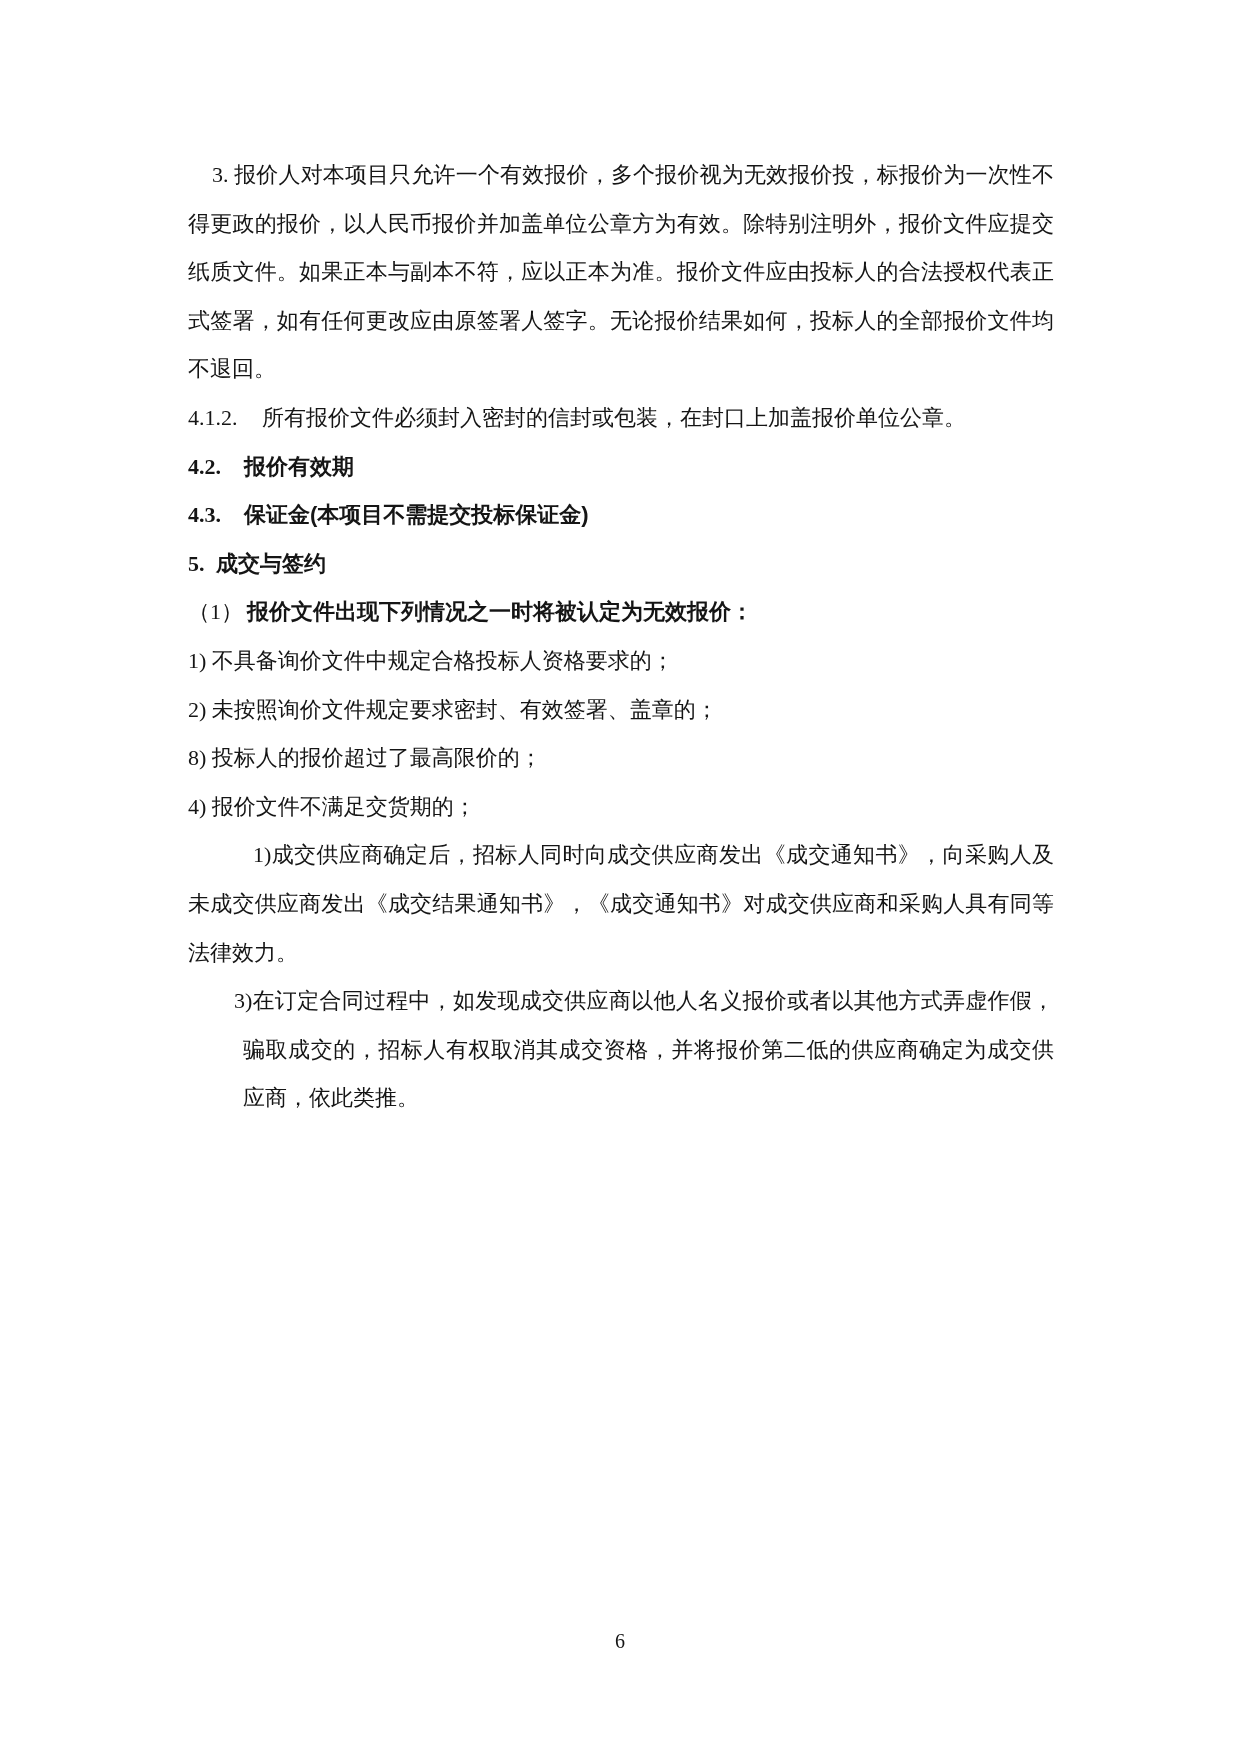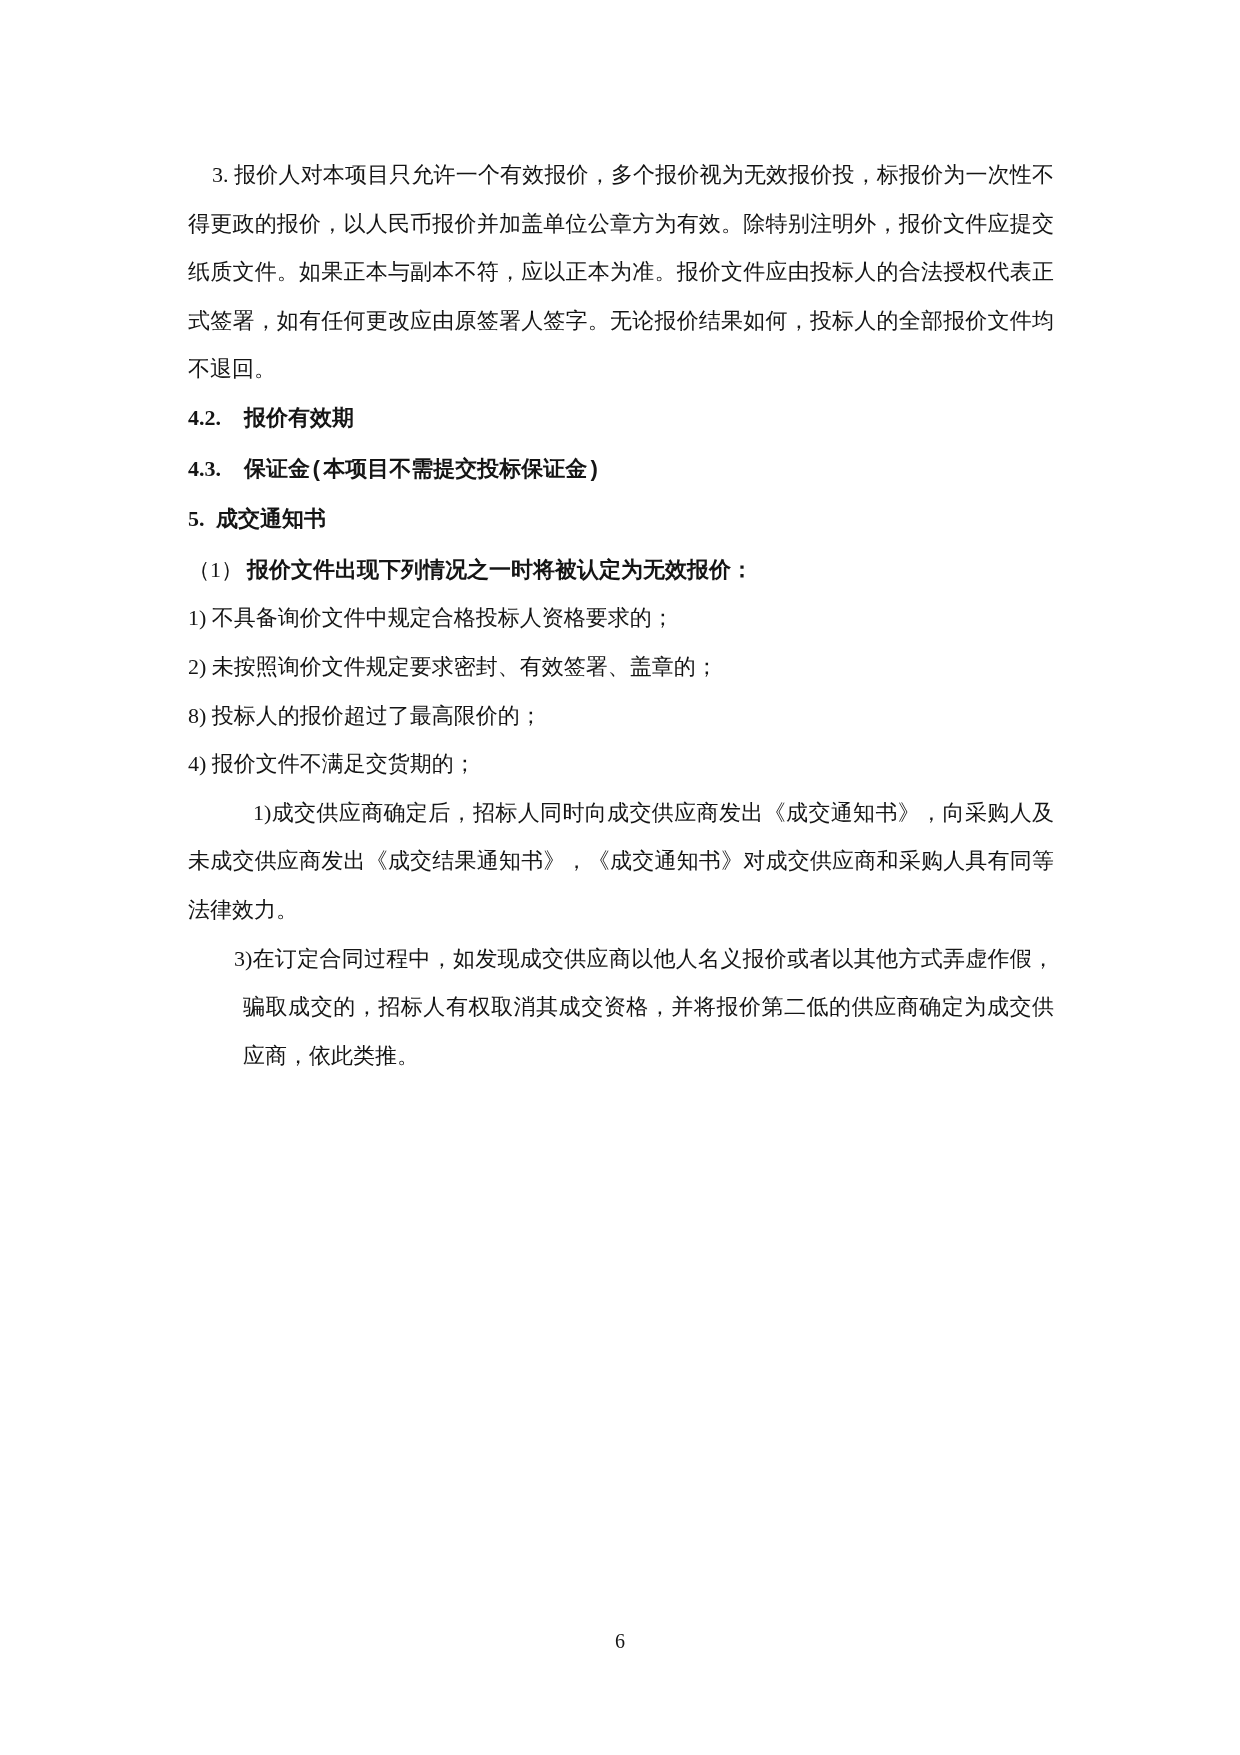--- a/index.html
+++ b/index.html
@@ -21,21 +21,21 @@
   .para3 { text-indent:24px; }
   
   .para-ind { text-indent:44px; }
   
   .hang { padding-left:74px; text-indent:-74px; }
   .hang .num { display:inline-block; width:74px; text-indent:0; }
   
   .heading { font-weight:bold; }
   .heading .hnum { display:inline-block; width:56px; font-family:"Liberation Serif","DejaVu Serif",serif; }
   .heading .hnum.short { width:28px; }
-  .heading .hlabel { font-family:Liberation Mono, monospace; }
+  .heading .hlabel { font-family:Liberation Sans, sans-serif; }
   
   .sub { margin-left:54px; }
   .sub .snum { margin-right:4px; }
   .sub .stext { font-weight:bold; font-family:Liberation Sans, sans-serif; }
   
   .inv { margin-left:67px; }
   
   .award1 { text-indent:65px; }
   .award2 { margin-left:46px; }
   .award3 { padding-left:55px; text-indent:-9px; }
@@ -46,28 +46,29 @@
   }
 </style>
 </head>
 <body>
 
 <div class="page">
 
   <p class="para3">3. 报价人对本项目只允许一个有效报价，多个报价视为无效报价投，标报价为一次性不得更政的报价，以人民币报价并加盖单位公章方为有效。除特别注明外，报价文件应提交纸质文件。如果正本与副本不符，应以正本为准。报价文件应由投标人的合法授权代表正式签署，如有任何更改应由原签署人签字。无论报价结果如何，投标人的全部报价文件均不退回。</p>
 
 
+  <p class="hang"><span class="num">4.1.2.</span><span>所有报价文件必须封入密封的信封或包装，在封口上加盖报价单位公章。</span></p>
 
 
   <p class="heading"><span class="hnum">4.2.</span><span class="hlabel">报价有效期</span></p>
 
 
   <p class="heading"><span class="hnum">4.3.</span><span class="hlabel">保证金(本项目不需提交投标保证金)</span></p>
 
-  <p class="heading"><span class="hnum short">5.</span><span class="hlabel">成交通知书</span></p>
+  <p class="heading"><span class="hnum short">5.</span><span class="hlabel">成交与签约</span></p>
 
   <p class="sub"><span class="snum">（1）</span><span class="stext">报价文件出现下列情况之一时将被认定为无效报价：</span></p>
 
   <p class="inv">1) 不具备询价文件中规定合格投标人资格要求的；</p>
   <p class="inv">2) 未按照询价文件规定要求密封、有效签署、盖章的；</p>
   <p class="inv">8) 投标人的报价超过了最高限价的；</p>
   <p class="inv">4) 报价文件不满足交货期的；</p>
 
 
   <p class="award1">1)成交供应商确定后，招标人同时向成交供应商发出《成交通知书》，向采购人及未成交供应商发出《成交结果通知书》，《成交通知书》对成交供应商和采购人具有同等法律效力。</p>

